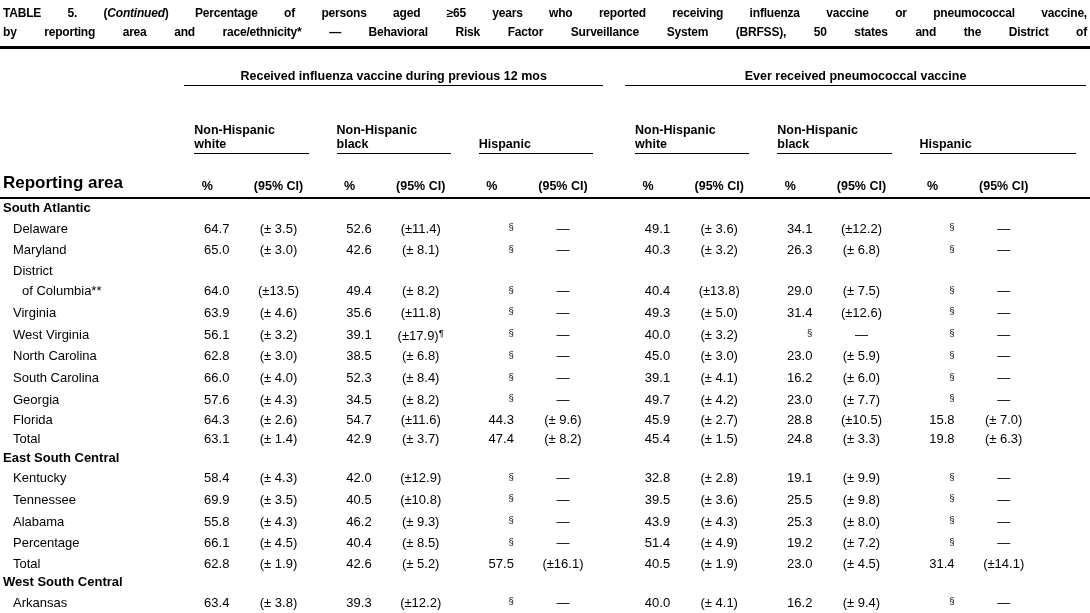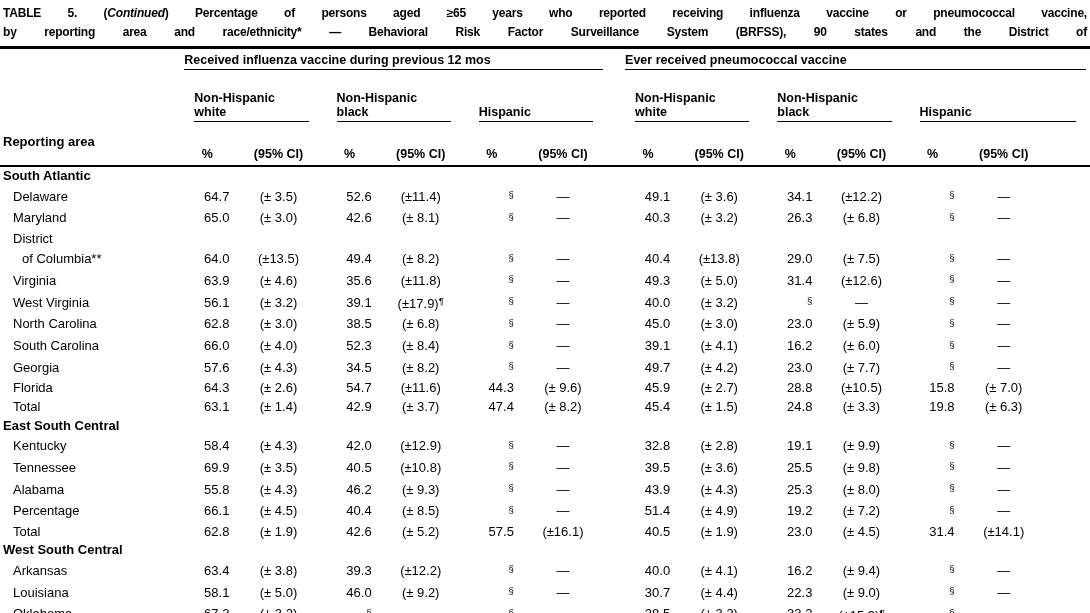--- a/index.html
+++ b/index.html
@@ -15,24 +15,24 @@
   .title .jline { text-align: justify; text-align-last: justify; }
   .title .lline { text-align: left; }
   .title i { font-style: italic; }
 
   table {
     width: 1090px; table-layout: fixed; border-collapse: collapse;
     border-top: 3px solid #000; border-bottom: 3px solid #000;
     margin-top: 2px;
   }
   thead th { font-weight: bold; font-size: 12.5px; vertical-align: bottom; padding: 0; }
-  th.area-h { text-align: left; padding: 0 0 16px 3px; white-space: nowrap; font-size: 13px; }
+  th.area-h { text-align: left; padding: 0 0 4px 3px; white-space: nowrap; font-size: 17px; }
   .gu {
-    border-bottom: 1.5px solid #000; margin: 0 4px;
-    padding: 4px 0 2px 0; text-align: left; white-space: nowrap;
+    border-bottom: 1.5px solid #000; margin: 16px 4px;
+    padding: 4px 0 2px 0; text-align: center; white-space: nowrap;
   }
   .su {
     border-bottom: 1.5px solid #000; margin: 16px 14px;
     padding: 5px 0 2px 0; text-align: left; line-height: 14px;
   }
   tr.cols th { padding: 5px 0 4px 0; border-bottom: 2px solid #000; text-align: center; }
   th.bb { border-bottom: 2px solid #000; }
   tr.subs th { padding-bottom: 4px; }
 
   tbody td { font-size: 13px; line-height: 16px; padding: 1.4px 0; white-space: nowrap; }
@@ -43,21 +43,21 @@
   td.pct { text-align: right; padding-right: 5px; }
   td.ci { text-align: center; }
   tr.total-row td { font-weight: normal; }
   .sup { font-size: 9.5px; vertical-align: 4px; letter-spacing: 0; }
 </style>
 </head>
 <body>
 
 <div class="title">
   <div class="jline"><span>TABLE 5. (</span><i>Continued</i><span>) Percentage of persons aged ≥65 years who reported receiving influenza vaccine or pneumococcal vaccine,</span></div>
-  <div class="jline">by reporting area and race/ethnicity* — Behavioral Risk Factor Surveillance System (BRFSS), 90 states and the District of</div>
+  <div class="jline">by reporting area and race/ethnicity* — Behavioral Risk Factor Surveillance System (BRFSS), 50 states and the District of</div>
 </div>
 
 <table>
   <colgroup>
     <col style="width:180px">
     <col style="width:54px">
       <col style="width:88px">
     <col style="width:54px">
       <col style="width:88px">
     <col style="width:54px">

